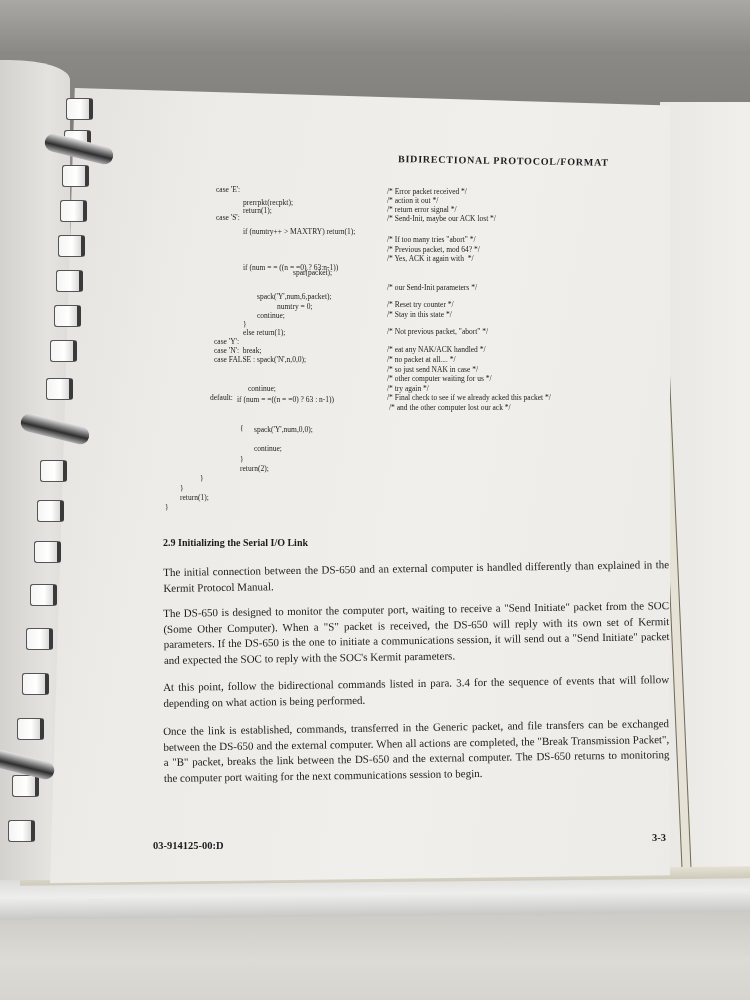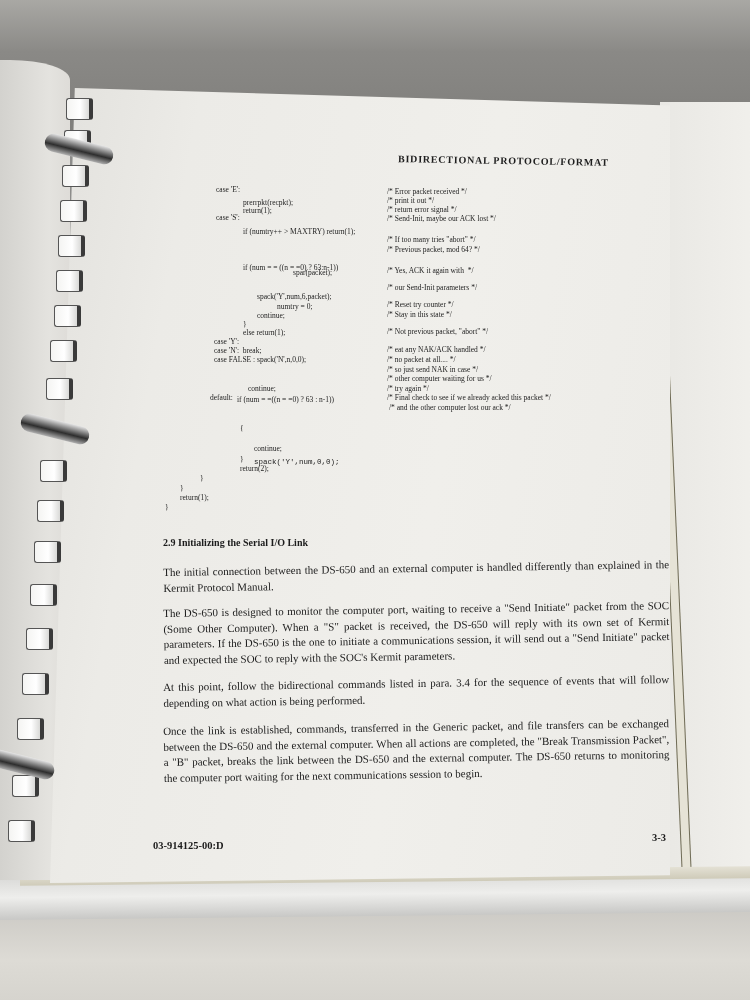--- a/index.html
+++ b/index.html
@@ -134,37 +134,37 @@
       <div class="code-line" style="left: 257px; top: 311px;">continue;</div>
       <div class="code-line" style="left: 243px; top: 320px;">}</div>
       <div class="code-line" style="left: 243px; top: 328px;">else return(1);</div>
       <div class="code-line" style="left: 214px; top: 337px;">case 'Y':</div>
       <div class="code-line" style="left: 214px; top: 346px;">case 'N':  break;</div>
       <div class="code-line" style="left: 214px; top: 355px;">case FALSE : spack('N',n,0,0);</div>
       <div class="code-line" style="left: 248px; top: 384px;">continue;</div>
       <div class="code-line" style="left: 210px; top: 393px;">default:</div>
       <div class="code-line" style="left: 237px; top: 395px;">if (num = =((n = =0) ? 63 : n-1))</div>
       <div class="code-line" style="left: 240px; top: 424px;">{</div>
-      <div class="code-line" style="left: 254px; top: 458px; font-family: Liberation Mono, monospace;">spack('Y',num,0,0);</div>
+      <div class="code-line" style="left: 254px; top: 425px;">spack('Y',num,0,0);</div>
       <div class="code-line" style="left: 254px; top: 444px;">continue;</div>
       <div class="code-line" style="left: 240px; top: 455px;">}</div>
       <div class="code-line" style="left: 240px; top: 464px;">return(2);</div>
       <div class="code-line" style="left: 200px; top: 474px;">}</div>
       <div class="code-line" style="left: 180px; top: 484px;">}</div>
       <div class="code-line" style="left: 180px; top: 493px;">return(1);</div>
       <div class="code-line" style="left: 165px; top: 503px;">}</div>
     </div>
   <div id="comment-block">
       <div class="comment-line" style="left: 387px; top: 187px;">/* Error packet received */</div>
-      <div class="comment-line" style="left: 387px; top: 196px;">/* print it out */</div>
+      <div class="comment-line" style="left: 387px; top: 196px;">/* action it out */</div>
       <div class="comment-line" style="left: 387px; top: 205px;">/* return error signal */</div>
       <div class="comment-line" style="left: 387px; top: 214px;">/* Send-Init, maybe our ACK lost */</div>
       <div class="comment-line" style="left: 387px; top: 235px;">/* If too many tries "abort" */</div>
       <div class="comment-line" style="left: 387px; top: 245px; text-align: center;">/* Previous packet, mod 64? */</div>
-      <div class="comment-line" style="left: 387px; top: 266px;">/* Yes, ACK it again with  */</div>
+      <div class="comment-line" style="left: 387px; top: 254px;">/* Yes, ACK it again with  */</div>
       <div class="comment-line" style="left: 387px; top: 283px;">/* our Send-Init parameters */</div>
       <div class="comment-line" style="left: 387px; top: 300px;">/* Reset try counter */</div>
       <div class="comment-line" style="left: 387px; top: 310px;">/* Stay in this state */</div>
       <div class="comment-line" style="left: 387px; top: 327px;">/* Not previous packet, "abort" */</div>
       <div class="comment-line" style="left: 387px; top: 345px;">/* eat any NAK/ACK handled */</div>
       <div class="comment-line" style="left: 387px; top: 355px;">/* no packet at all.... */</div>
       <div class="comment-line" style="left: 387px; top: 365px;">/* so just send NAK in case */</div>
       <div class="comment-line" style="left: 387px; top: 374px;">/* other computer waiting for us */</div>
       <div class="comment-line" style="left: 387px; top: 384px;">/* try again */</div>
       <div class="comment-line" style="left: 387px; top: 393px;">/* Final check to see if we already acked this packet */</div>

